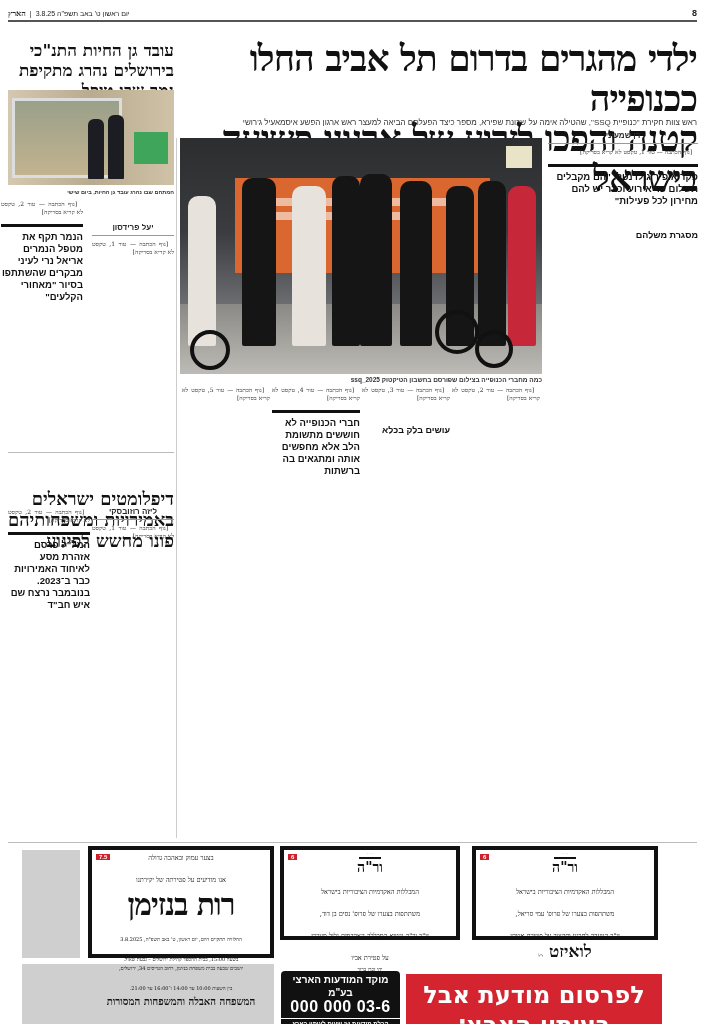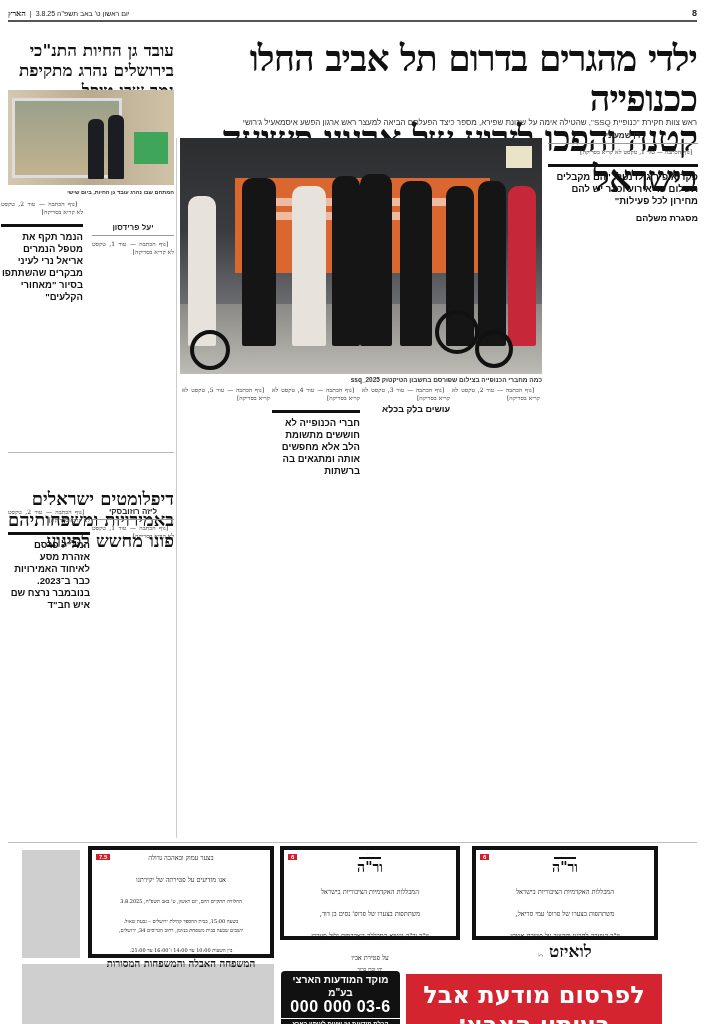--- a/index.html
+++ b/index.html
@@ -28,21 +28,21 @@
   .main-photo .figure.light { background: #e7e3dc; }
   .main-photo .figure.red { background: #c6283a; }
   .main-photo .wheel { position: absolute; border: 4px solid #111; border-radius: 50%; }
   .main-photo .sign { position: absolute; top: 8px; right: 10px; width: 26px; height: 22px; background: #e9e4c8; }
   .photo-caption { position: absolute; top: 376px; left: 180px; width: 362px; text-align: right; font-family: "Liberation Sans", sans-serif; font-size: 6.5px; color: #333; font-weight: bold; }
 
   
   .byline { font-family: "Liberation Sans", sans-serif; font-weight: bold; font-size: 8px; text-align: center; padding-bottom: 3px; border-bottom: 1px solid #999; margin-bottom: 4px; }
   .col { position: absolute; font-family: "DejaVu Serif", serif; font-size: 6px; line-height: 8.2px; text-align: justify; color: #2a2a2a; overflow: hidden; }
   .col p { text-indent: 6px; margin-bottom: 1px; }
-  .subhead { font-family: "Liberation Sans", sans-serif; font-weight: bold; font-size: 9px; line-height: 11px; margin: 2px 0 3px; color: #111; text-align: right; }
+  .subhead { font-family: "Liberation Sans", sans-serif; font-weight: bold; font-size: 9px; line-height: 11px; margin: 23px 0 3px; color: #111; text-align: right; }
   .pullquote { border-top: 3px solid #111; padding-top: 4px; margin: 8px 0 6px; font-family: "Liberation Sans", sans-serif; font-weight: bold; font-size: 9.5px; line-height: 12px; color: #111; text-align: right; }
 
   .main-col-1 { top: 132px; left: 548px; width: 150px; height: 700px; }
   .main-col-2 { top: 386px; left: 452px; width: 88px; height: 452px; }
   .main-col-3 { top: 386px; left: 362px; width: 88px; height: 452px; }
   .main-col-4 { top: 386px; left: 272px; width: 88px; height: 452px; }
   .main-col-5 { top: 386px; left: 182px; width: 88px; height: 452px; }
 
   .vrule { position: absolute; top: 138px; left: 176px; width: 1px; height: 700px; background: #ccc; }
 
@@ -184,20 +184,21 @@
 
 <div class="bottom-rule"></div>
 
 <div class="gray-box" style="top:850px;left:22px;width:58px;height:108px;"></div>
 <div class="gray-box" style="top:964px;left:22px;width:252px;height:60px;"></div>
 
 <div class="obit" style="top:846px;left:88px;width:186px;height:112px;">
   <span class="price">7.5</span>
   <div class="line" style="margin-top:4px;">בצער עמוק ובאהבה גדולה</div>
   <div class="line">אנו מודיעים על פטירתה של יקירתנו</div>
+  <div class="bigname">רות בנזימן</div>
   <div class="line" style="font-size:5px;line-height:7px;">ההלוויה תתקיים היום, יום ראשון, ט' באב תשפ"ה, 3.8.2025</div>
   <div class="line" style="font-size:5px;line-height:7px;">בשעה 15:00, בבית ההספד קהילת ירושלים – גבעת שאול.</div>
   <div class="line" style="font-size:5px;line-height:7px;margin-top:2px;">יושבים שבעה בבית משפחת בנזימן, רחוב הטייסים 34, ירושלים,</div>
   <div class="line" style="font-size:5px;line-height:7px;">בין השעות 10:00 עד 14:00 ו־16:00 עד 21:00.</div>
   <div class="signoff">המשפחה האבלה והמשפחות המסורות</div>
 </div>
 
 <div class="obit" style="top:846px;left:280px;width:180px;height:94px;">
   <span class="price">6</span>
   <div class="logo">

